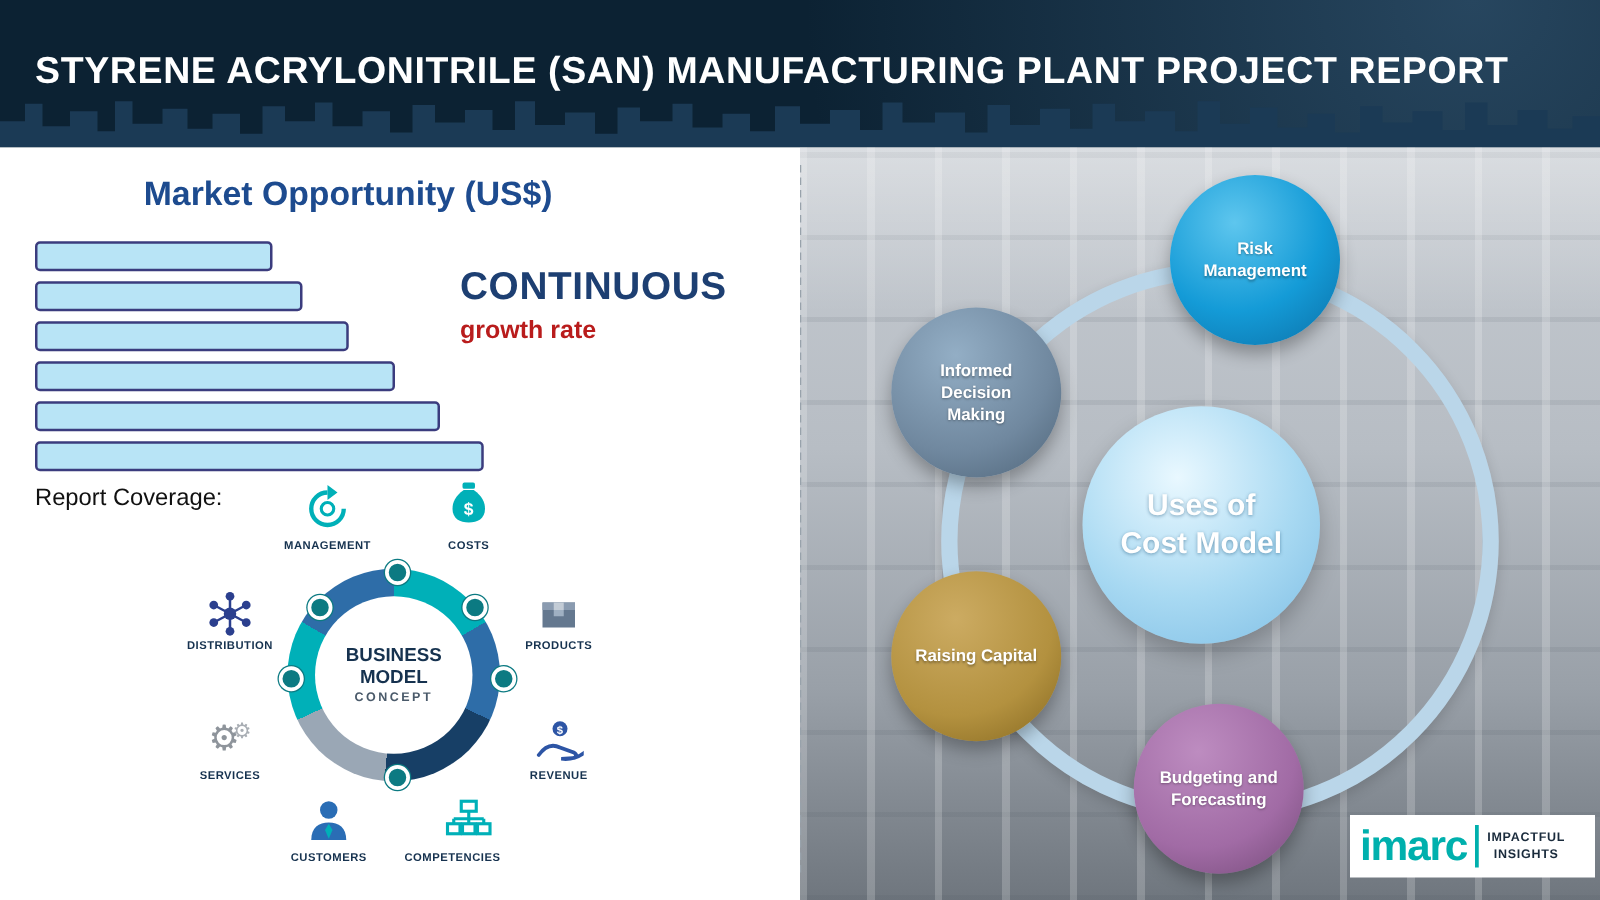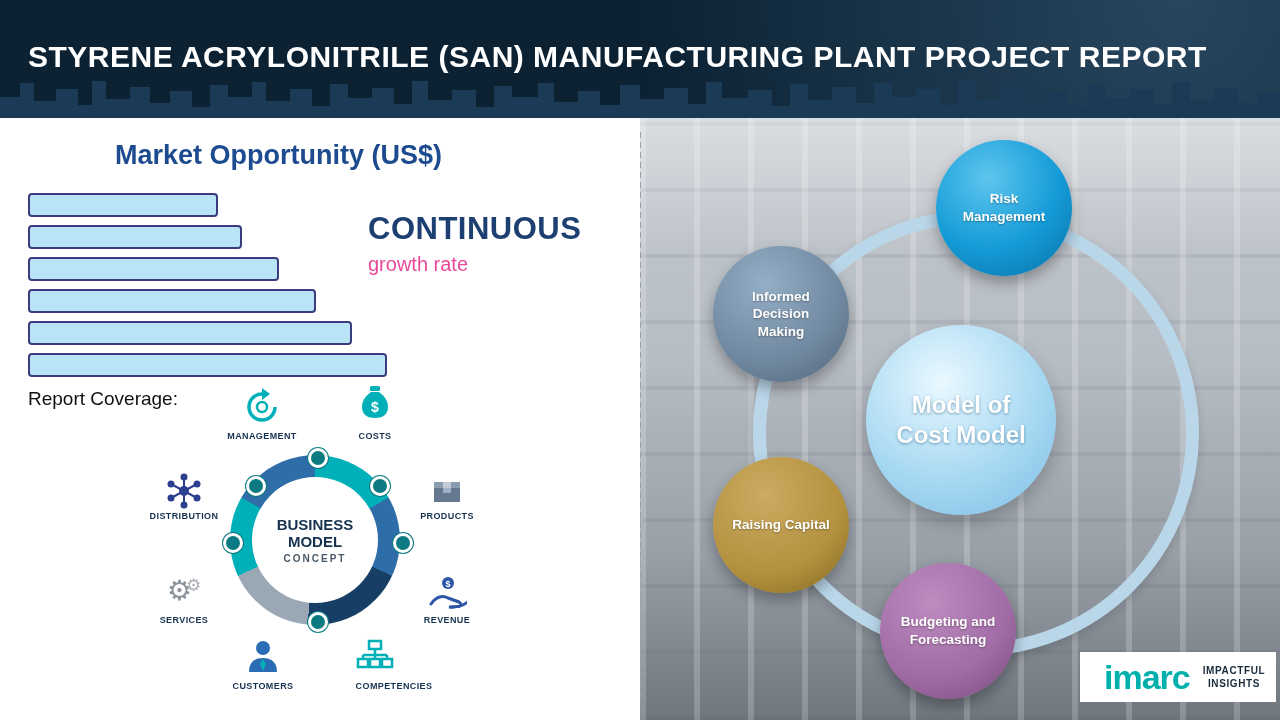--- a/index.html
+++ b/index.html
@@ -18,21 +18,21 @@
   .mo-heading{position:absolute;left:115px;top:22px;font-size:27px;font-weight:bold;color:#1d4b8f;}
 
   .bar-chart{position:absolute;left:28px;top:75px;width:370px;}
   .bar{height:20px;margin-bottom:8px;background:#b8e4f6;border:2px solid #3b3c7e;border-radius:4px;}
   .bar.b1{width:186px;} .bar.b2{width:210px;} .bar.b3{width:247px;}
   .bar.b4{width:284px;} .bar.b5{width:320px;} .bar.b6{width:355px;}
 
   .growth-text{position:absolute;left:368px;top:85px;width:262px;}
   .growth-line1{font-size:20px;font-weight:bold;color:#222a33;}
   .growth-highlight{font-size:31px;font-weight:bold;color:#1d3f72;margin:8px 0 6px 0;letter-spacing:.5px;}
-  .growth-line2{font-size:20px;font-weight:normal;color:#ec4899;}
+  .growth-line2{font-size:20px;font-weight:bold;color:#b91c1c;}
 
   .report-coverage{position:absolute;left:28px;top:270px;font-size:19px;font-weight:normal;color:#111111;}
 
   
   .bm-ring{position:absolute;left:230px;top:337px;width:170px;height:170px;border-radius:50%;
            background:conic-gradient(#00b0b8 0deg 60deg,#2e6da8 60deg 115deg,#173f66 115deg 185deg,
                       #9aa7b5 185deg 245deg,#00b0b8 245deg 300deg,#2e6da8 300deg 360deg);}
   .bm-ring::after{content:"";position:absolute;inset:22px;background:#ffffff;border-radius:50%;}
   .bm-center{position:absolute;left:230px;top:337px;width:170px;height:170px;display:flex;
              flex-direction:column;align-items:center;justify-content:center;text-align:center;z-index:3;}
@@ -65,27 +65,27 @@
               justify-content:center;text-align:center;z-index:3;}
   .ucm-center .l1,.ucm-center .l2{font-size:24px;font-weight:bold;color:#ffffff;
               text-shadow:0 1px 3px rgba(0,60,100,.45);line-height:1.25;}
   .node{position:absolute;width:136px;height:136px;border-radius:50%;display:flex;align-items:center;
         justify-content:center;text-align:center;z-index:2;box-shadow:0 7px 14px rgba(0,0,0,.30);}
   .node span{display:block;width:104px;font-size:13.5px;font-weight:bold;color:#ffffff;line-height:1.3;
         text-shadow:0 1px 2px rgba(0,0,0,.35);}
   .n-risk{left:936px;top:140px;background:radial-gradient(circle at 38% 28%, #5ec6ee, #149bd7 55%, #0b6fa6 100%);}
   .n-valuation{left:1079px;top:246px;background:radial-gradient(circle at 38% 28%, #3f7280, #1e4d5a 60%, #11323c 100%);}
   .n-mergers{left:1079px;top:457px;background:radial-gradient(circle at 38% 28%, #bd6484, #9d3a60 60%, #6f2342 100%);}
-  .n-budget{left:880px;top:563px;background:radial-gradient(circle at 38% 28%, #bd8cc0, #a16ba5 60%, #744a78 100%);text-align:center;}
+  .n-budget{left:907px;top:563px;background:radial-gradient(circle at 38% 28%, #bd8cc0, #a16ba5 60%, #744a78 100%);text-align:center;}
   .n-raising{left:713px;top:457px;background:radial-gradient(circle at 38% 28%, #ccab62, #b3913f 60%, #84671f 100%);}
   .n-informed{left:713px;top:246px;background:radial-gradient(circle at 38% 28%, #93aec5, #70889f 60%, #4e6478 100%);}
 
   
   .logo{position:absolute;left:1080px;top:652px;width:196px;height:50px;background:#ffffff;
-        display:flex;align-items:center;padding:0 24px;box-sizing:border-box;}
+        display:flex;align-items:center;padding:0 8px;box-sizing:border-box;}
   .logo-brand{font-size:34px;font-weight:bold;color:#00b0ad;letter-spacing:-1px;line-height:1;}
   .logo-sep{width:3px;height:34px;background:#00b0ad;margin:0 7px 0 6px;}
   .logo-tag{display:flex;flex-direction:column;justify-content:center;text-align:center;}
   .logo-tag div{font-size:10px;font-weight:bold;color:#1a2b3c;letter-spacing:.6px;line-height:1.3;}
 </style>
 </head>
 <body>
 
 <div class="stage">
 
@@ -205,40 +205,40 @@
 
     <div class="bm-icon" style="left:347px;top:518px;">
       <svg width="40" height="40" viewBox="0 0 40 40">
         <rect x="14" y="4" width="12" height="8" fill="none" stroke="#00b0b8" stroke-width="2.5"></rect>
         <path d="M20 12 V18 M8 18 H32 M8 18 V22 M20 18 V22 M32 18 V22" fill="none" stroke="#00b0b8" stroke-width="2.5"></path>
         <rect x="3" y="22" width="10" height="8" fill="none" stroke="#00b0b8" stroke-width="2.5"></rect>
         <rect x="15" y="22" width="10" height="8" fill="none" stroke="#00b0b8" stroke-width="2.5"></rect>
         <rect x="27" y="22" width="10" height="8" fill="none" stroke="#00b0b8" stroke-width="2.5"></rect>
       </svg>
     </div>
-    <div class="bm-label" style="left:346px;top:563px;text-align:center;">COMPETENCIES</div>
+    <div class="bm-label" style="left:314px;top:563px;text-align:center;">COMPETENCIES</div>
   </div>
 
   <div class="ucm-ring"></div>
 
   <div class="node n-risk">
     <span>Risk Management</span>
   </div>
   <div class="node n-budget">
     <span>Budgeting and Forecasting</span>
   </div>
   <div class="node n-raising">
     <span>Raising Capital</span>
   </div>
   <div class="node n-informed">
     <span>Informed Decision Making</span>
   </div>
 
   <div class="ucm-center">
-    <div class="l1">Model of</div>
+    <div class="l1">Uses of</div>
     <div class="l2">Cost Model</div>
   </div>
 
   <div class="logo">
     <div class="logo-brand">imarc</div>
     <div class="logo-sep"></div>
     <div class="logo-tag">
       <div>IMPACTFUL</div>
       <div>INSIGHTS</div>
     </div>

